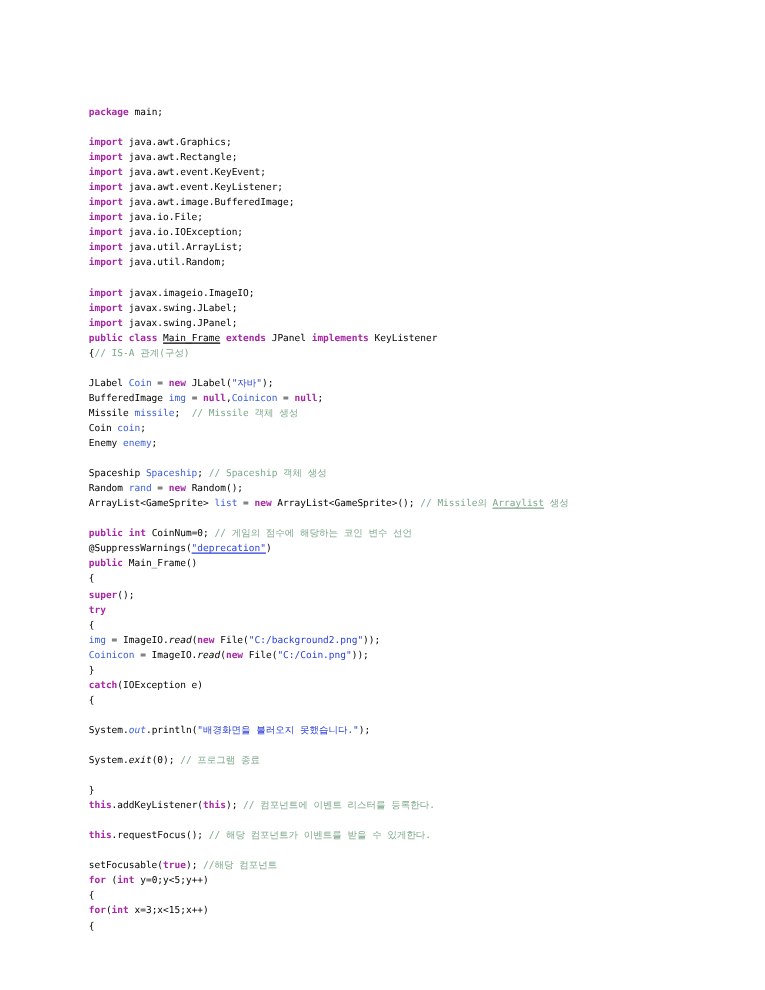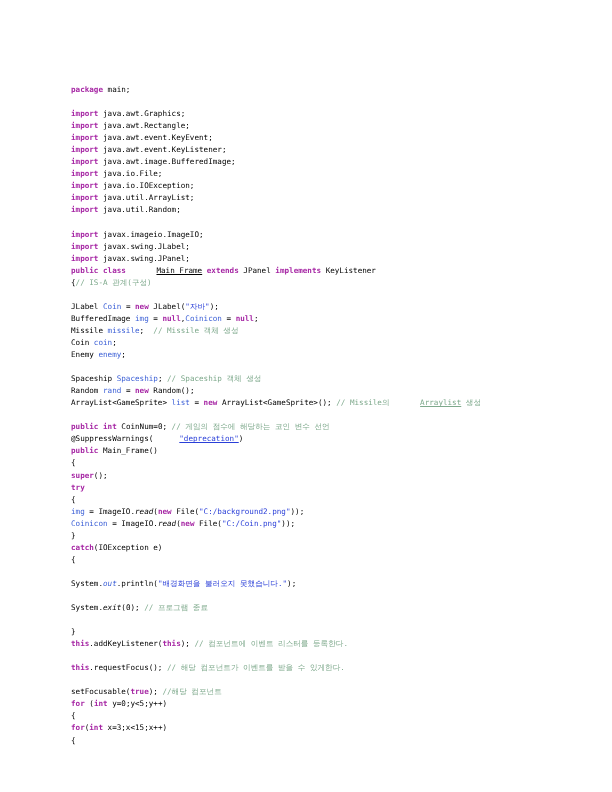--- a/index.html
+++ b/index.html
@@ -37,21 +37,21 @@
     white-space: pre-wrap;
   }
   .blank { display: block; height: 12.05px; }
 
   
   .kw   { color: #a626a4; font-weight: bold; }      
   .str  { color: #2a3fd8; }                          
   .fld  { color: #3b5fd6; }                          
   .cmt  { color: #7ea98c; }
   .it   { font-style: italic; text-align: right; }
-  .und  { text-decoration: underline; margin-left: 26px; }
+  .und  { text-decoration: underline; }
   .plain{ color: #000000; }
 </style>
 </head>
 <body>
 
 <div id="page">
   <div id="code"><div class="ln"><span class="kw">package</span><span class="plain"> main;</span></div><div class="blank"></div><div class="ln"><span class="kw">import</span><span class="plain"> java.awt.Graphics;</span></div><div class="ln"><span class="kw">import</span><span class="plain"> java.awt.Rectangle;</span></div><div class="ln"><span class="kw">import</span><span class="plain"> java.awt.event.KeyEvent;</span></div><div class="ln"><span class="kw">import</span><span class="plain"> java.awt.event.KeyListener;</span></div><div class="ln"><span class="kw">import</span><span class="plain"> java.awt.image.BufferedImage;</span></div><div class="ln"><span class="kw">import</span><span class="plain"> java.io.File;</span></div><div class="ln"><span class="kw">import</span><span class="plain"> java.io.IOException;</span></div><div class="ln"><span class="kw">import</span><span class="plain"> java.util.ArrayList;</span></div><div class="ln"><span class="kw">import</span><span class="plain"> java.util.Random;</span></div><div class="blank"></div><div class="ln"><span class="kw">import</span><span class="plain"> javax.imageio.ImageIO;</span></div><div class="ln"><span class="kw">import</span><span class="plain"> javax.swing.JLabel;</span></div><div class="ln"><span class="kw">import</span><span class="plain"> javax.swing.JPanel;</span></div><div class="ln"><span class="kw">public</span><span class="plain"> </span><span class="kw">class</span><span class="plain"> </span><span class="plain und">Main_Frame</span><span class="plain"> </span><span class="kw">extends</span><span class="plain"> JPanel </span><span class="kw">implements</span><span class="plain"> KeyListener</span></div><div class="ln"><span class="plain">{</span><span class="cmt">// IS-A 관계(구성)</span></div><div class="blank"></div><div class="ln" style="padding-left: 0px; text-indent: -40px; margin-left: 40px;"><span class="plain">JLabel </span><span class="fld">Coin</span><span class="plain"> = </span><span class="kw">new</span><span class="plain"> JLabel(</span><span class="str">"자바"</span><span class="plain">);</span></div><div class="ln" style="padding-left: 0px; text-indent: -40px; margin-left: 40px;"><span class="plain">BufferedImage </span><span class="fld">img</span><span class="plain"> = </span><span class="kw">null</span><span class="plain">,</span><span class="fld">Coinicon</span><span class="plain"> = </span><span class="kw">null</span><span class="plain">;</span></div><div class="ln" style="padding-left: 0px; text-indent: -40px; margin-left: 40px;"><span class="plain">Missile </span><span class="fld">missile</span><span class="plain">;  </span><span class="cmt">// Missile 객체 생성</span></div><div class="ln" style="padding-left: 0px; text-indent: -40px; margin-left: 40px;"><span class="plain">Coin </span><span class="fld">coin</span><span class="plain">;</span></div><div class="ln" style="padding-left: 0px; text-indent: -40px; margin-left: 40px;"><span class="plain">Enemy </span><span class="fld">enemy</span><span class="plain">;</span></div><div class="blank"></div><div class="ln" style="padding-left: 0px; text-indent: -40px; margin-left: 40px;"><span class="plain">Spaceship </span><span class="fld">Spaceship</span><span class="plain">; </span><span class="cmt">// Spaceship 객체 생성</span></div><div class="ln" style="padding-left: 0px; text-indent: -40px; margin-left: 40px;"><span class="plain">Random </span><span class="fld">rand</span><span class="plain"> = </span><span class="kw">new</span><span class="plain"> Random();</span></div><div class="ln" style="padding-left: 0px; text-indent: -40px; margin-left: 40px;"><span class="plain">ArrayList&lt;GameSprite&gt; </span><span class="fld">list</span><span class="plain"> = </span><span class="kw">new</span><span class="plain"> ArrayList&lt;GameSprite&gt;(); </span><span class="cmt">// Missile의 </span><span class="cmt und">Arraylist</span><span class="cmt"> 생성</span></div><div class="blank"></div><div class="ln" style="padding-left: 0px; text-indent: -40px; margin-left: 40px;"><span class="kw">public</span><span class="plain"> </span><span class="kw">int</span><span class="plain"> CoinNum=0; </span><span class="cmt">// 게임의 점수에 해당하는 코인 변수 선언</span></div><div class="ln" style="padding-left: 0px; text-indent: -40px; margin-left: 40px;"><span class="plain">@SuppressWarnings(</span><span class="str und">"deprecation"</span><span class="plain">)</span></div><div class="ln" style="padding-left: 0px; text-indent: -40px; margin-left: 40px;"><span class="kw">public</span><span class="plain"> Main_Frame()</span></div><div class="ln" style="padding-left: 0px; text-indent: -40px; margin-left: 40px;"><span class="plain">{</span></div><div class="ln" style="padding-left: 0px; text-indent: -80px; margin-left: 80px;"><span class="kw">super</span><span class="plain">();</span></div><div class="ln" style="padding-left: 0px; text-indent: -80px; margin-left: 80px;"><span class="kw">try</span></div><div class="ln" style="padding-left: 0px; text-indent: -80px; margin-left: 80px;"><span class="plain">{</span></div><div class="ln" style="padding-left: 0px; text-indent: -120px; margin-left: 120px;"><span class="fld">img</span><span class="plain"> = ImageIO.</span><span class="plain it">read</span><span class="plain">(</span><span class="kw">new</span><span class="plain"> File(</span><span class="str">"C:/background2.png"</span><span class="plain">));</span></div><div class="ln" style="padding-left: 0px; text-indent: -120px; margin-left: 120px;"><span class="fld">Coinicon</span><span class="plain"> = ImageIO.</span><span class="plain it">read</span><span class="plain">(</span><span class="kw">new</span><span class="plain"> File(</span><span class="str">"C:/Coin.png"</span><span class="plain">));</span></div><div class="ln" style="padding-left: 0px; text-indent: -80px; margin-left: 80px;"><span class="plain">}</span></div><div class="ln" style="padding-left: 0px; text-indent: -80px; margin-left: 80px;"><span class="kw">catch</span><span class="plain">(IOException e)</span></div><div class="ln" style="padding-left: 0px; text-indent: -80px; margin-left: 80px;"><span class="plain">{</span></div><div class="blank"></div><div class="ln" style="padding-left: 0px; text-indent: -120px; margin-left: 120px;"><span class="plain">System.</span><span class="fld it">out</span><span class="plain">.println(</span><span class="str">"배경화면을 불러오지 못했습니다."</span><span class="plain">);</span></div><div class="blank"></div><div class="ln" style="padding-left: 0px; text-indent: -120px; margin-left: 120px;"><span class="plain">System.</span><span class="plain it">exit</span><span class="plain">(0); </span><span class="cmt">// 프로그램 종료</span></div><div class="blank"></div><div class="ln" style="padding-left: 0px; text-indent: -80px; margin-left: 80px;"><span class="plain">}</span></div><div class="ln" style="padding-left: 0px; text-indent: -80px; margin-left: 80px;"><span class="kw">this</span><span class="plain">.addKeyListener(</span><span class="kw">this</span><span class="plain">); </span><span class="cmt">// 컴포넌트에 이벤트 리스터를 등록한다.</span></div><div class="blank"></div><div class="ln" style="padding-left: 0px; text-indent: -80px; margin-left: 80px;"><span class="kw">this</span><span class="plain">.requestFocus(); </span><span class="cmt">// 해당 컴포넌트가 이벤트를 받을 수 있게한다.</span></div><div class="blank"></div><div class="ln" style="padding-left: 0px; text-indent: -80px; margin-left: 80px;"><span class="plain">setFocusable(</span><span class="kw">true</span><span class="plain">); </span><span class="cmt">//해당 컴포넌트</span></div><div class="ln" style="padding-left: 0px; text-indent: -80px; margin-left: 80px;"><span class="kw">for</span><span class="plain"> (</span><span class="kw">int</span><span class="plain"> y=0;y&lt;5;y++)</span></div><div class="ln" style="padding-left: 0px; text-indent: -80px; margin-left: 80px;"><span class="plain">{</span></div><div class="ln" style="padding-left: 0px; text-indent: -120px; margin-left: 120px;"><span class="kw">for</span><span class="plain">(</span><span class="kw">int</span><span class="plain"> x=3;x&lt;15;x++)</span></div><div class="ln" style="padding-left: 0px; text-indent: -120px; margin-left: 120px;"><span class="plain">{</span></div></div>
 </div>
 
 </body></html>

